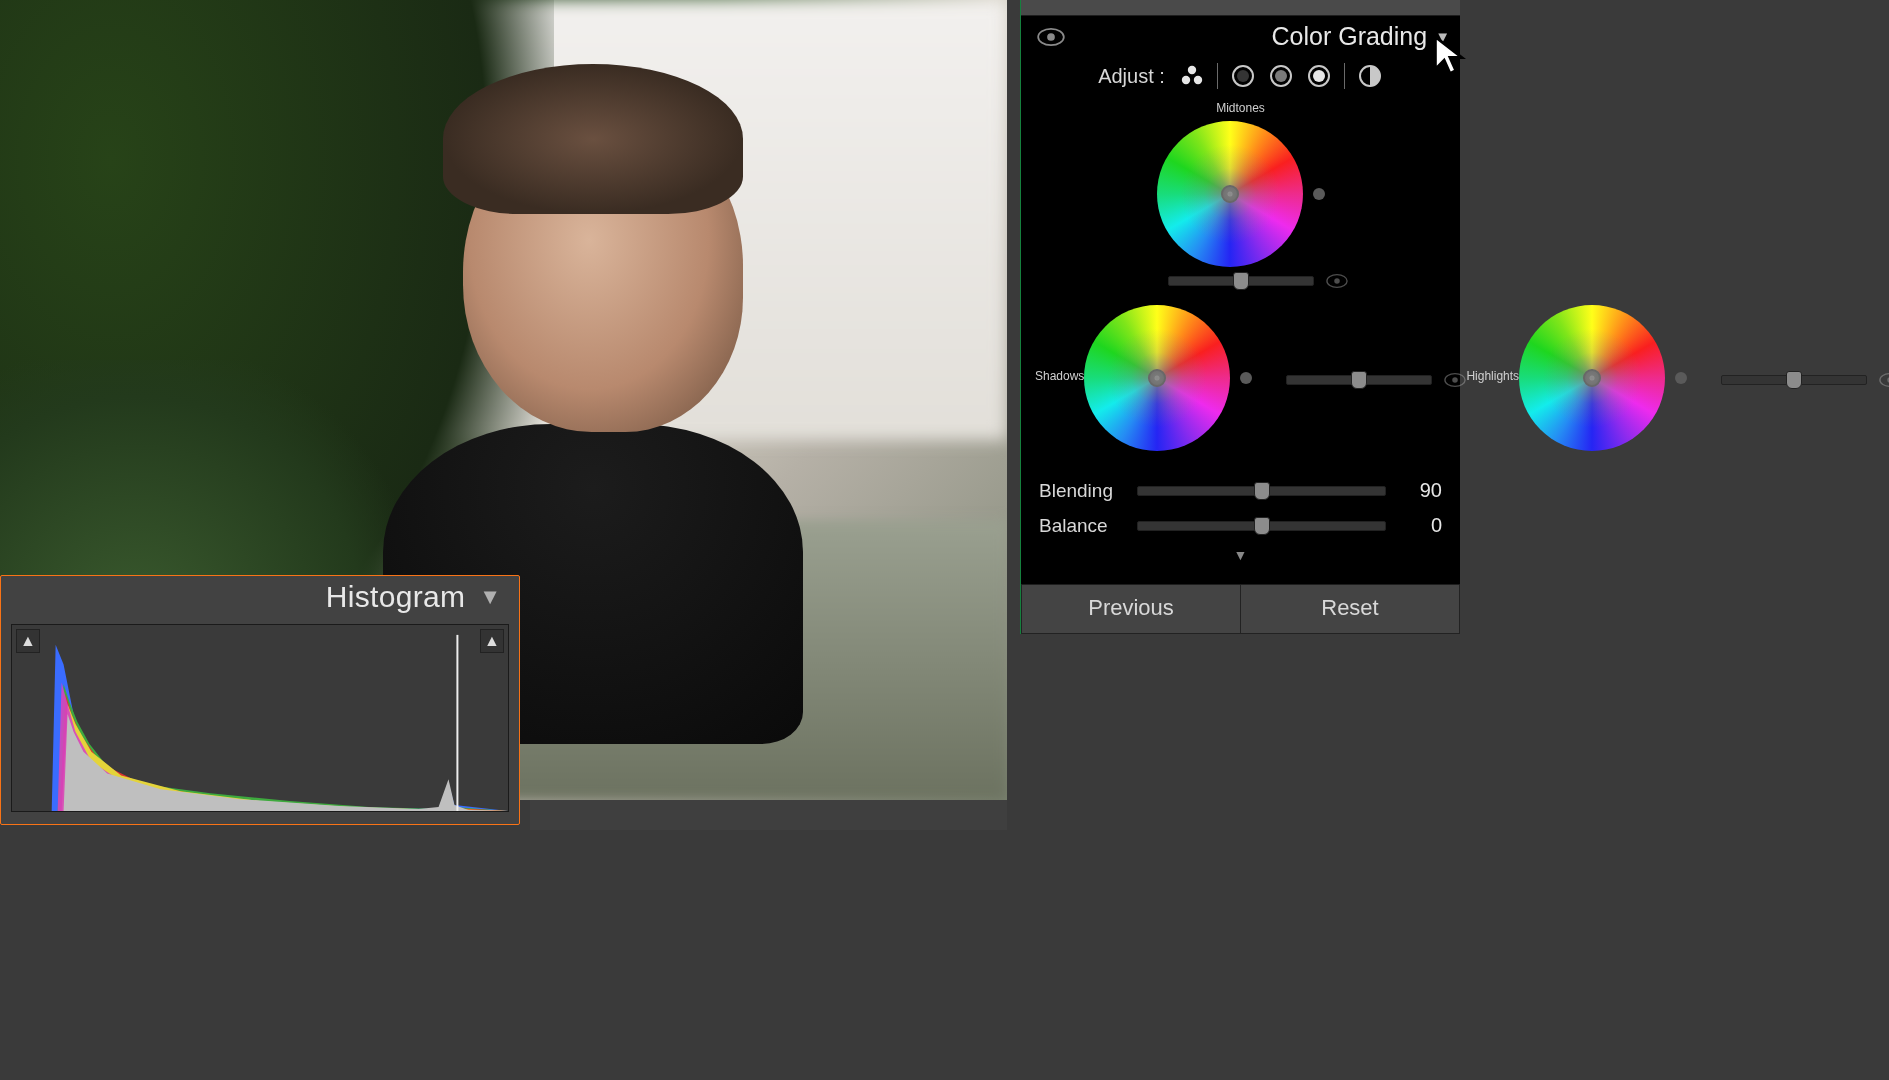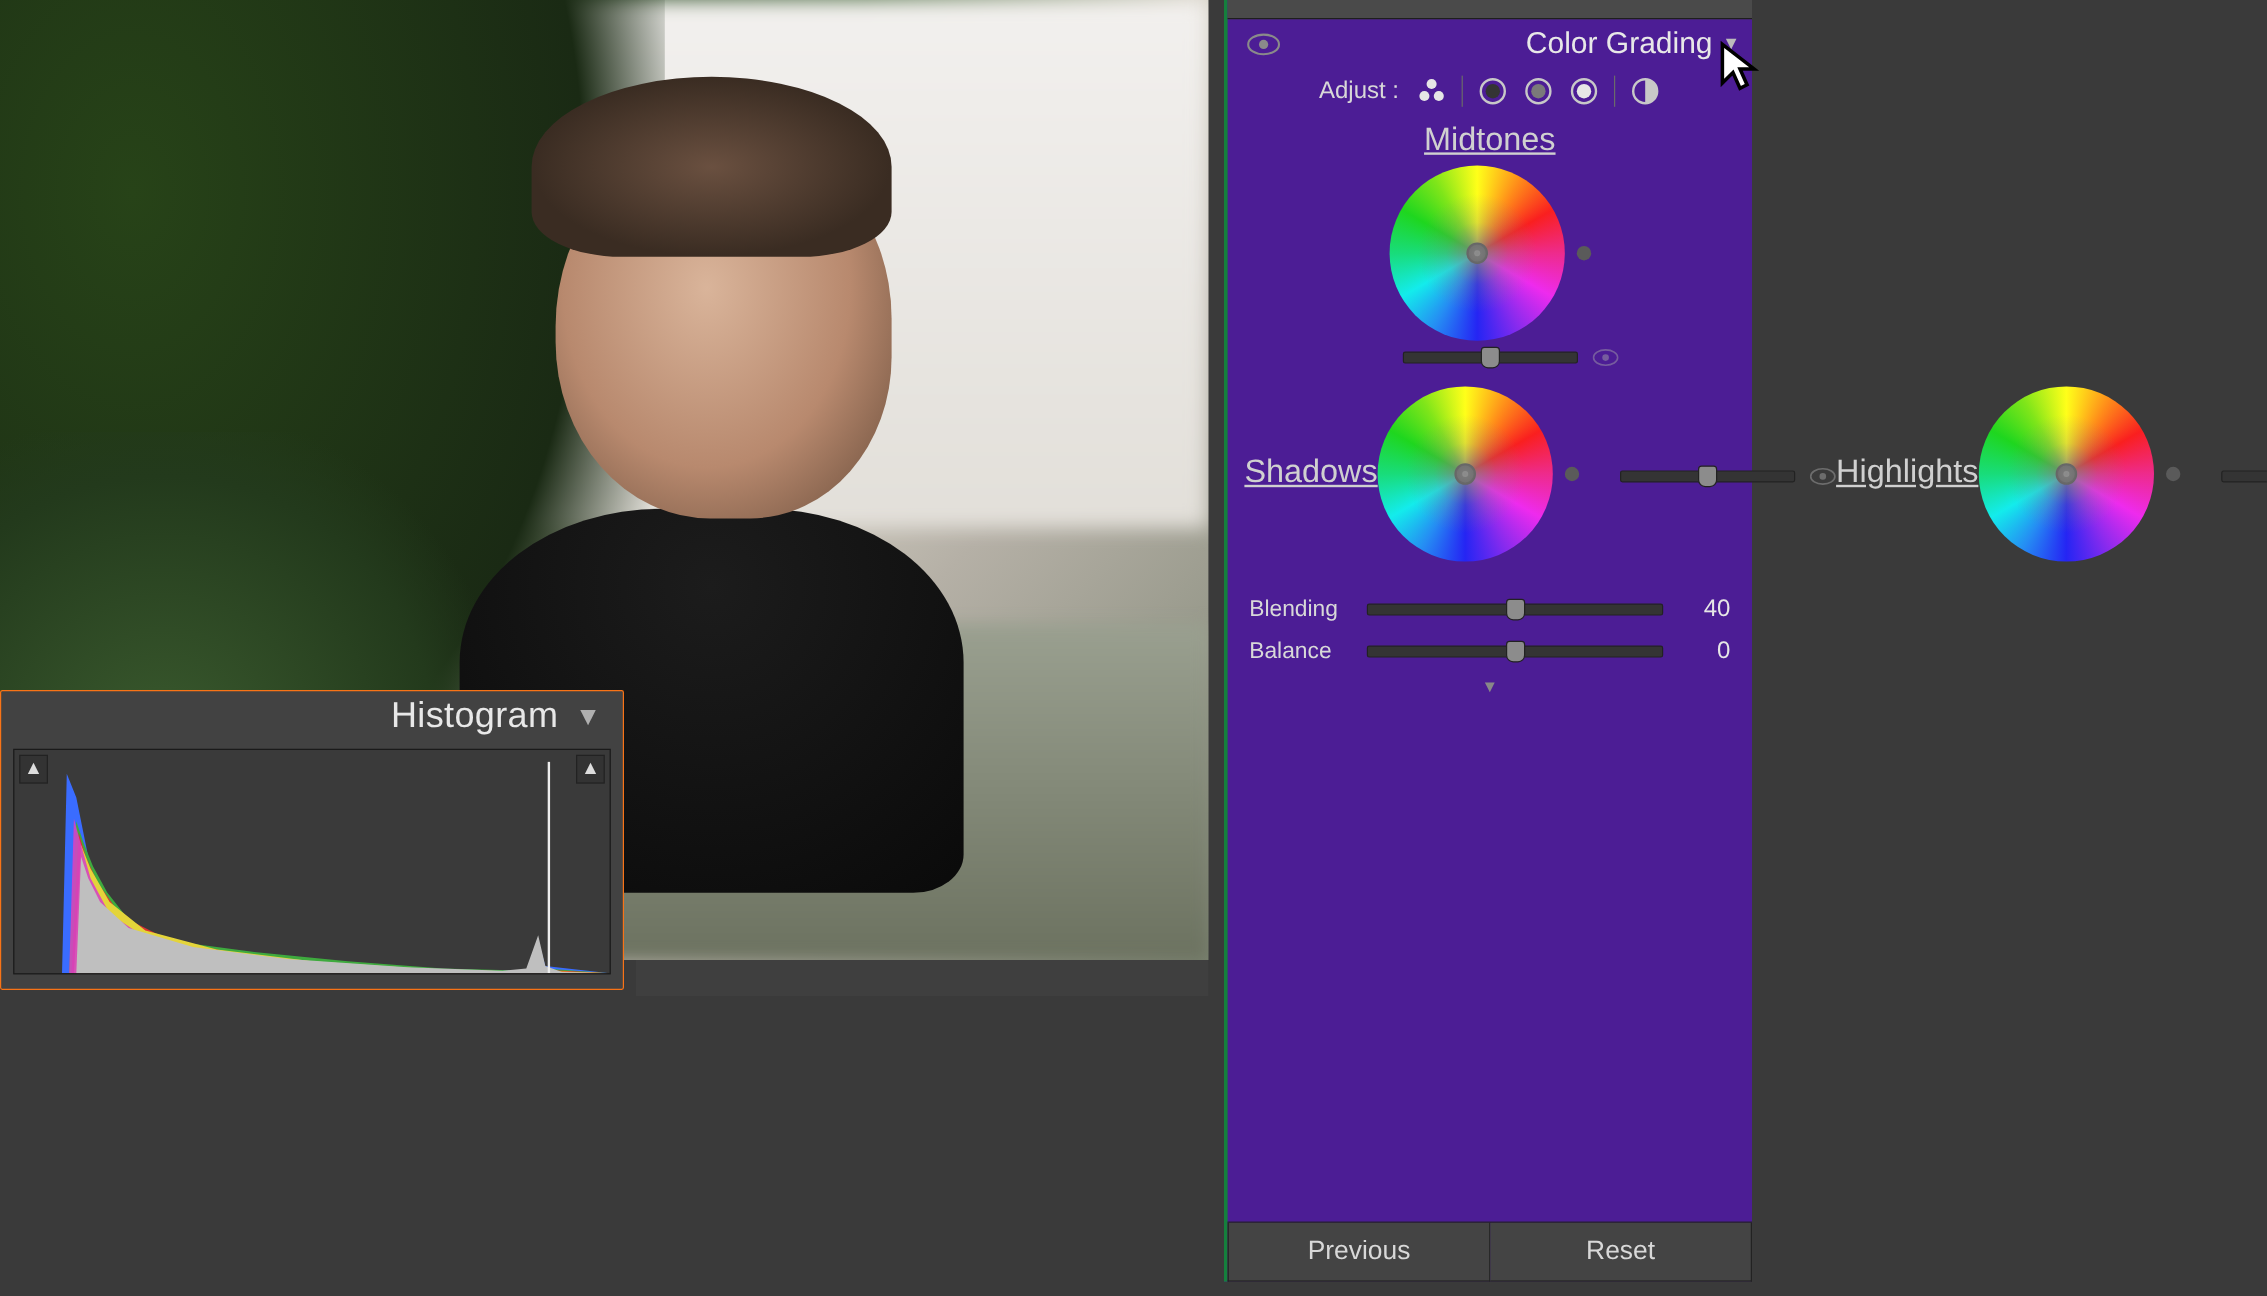--- a/index.html
+++ b/index.html
@@ -75,23 +75,23 @@
   }
   .clip-tri.left  { left: 4px; }
   .clip-tri.right { right: 4px; }
 
   .hist-svg { position:absolute; left:0; bottom:0; width:100%; height:100%; }
 
   
   .right-panel {
     position: absolute;
     left: 1020px; top: 0;
-    width: 440px; height: 1068px;
-    background: #4c1d95;
-    border-left: 3px solid #15803d;
+    width: 440px; height: 634px;
+    background: #000000;
+    border-left: 1px solid #15803d;
   }
   .panel-topstrip {
     height: 16px;
     background: #4a4a4a;
     border-bottom: 1px solid #1e1e1e;
   }
 
   .panel-head {
     display: flex; align-items: center; justify-content: space-between;
     padding: 6px 4px 6px 16px;
@@ -117,21 +117,21 @@
   }
   .adjust-label { font-size: 20px; color: #d8d8d8; margin-right: 2px;}
   .adjust-sep   { width:1px; height:26px; background:#6a6a6a; }
   .adjust-btn   { width:26px; height:26px; display:flex; align-items:center; justify-content:center; cursor:pointer; }
   .adjust-btn svg { display:block; }
 
   .wheel-section {
     text-align: center;
     padding-bottom: 8px;
   }
-  .wheel-label { font-size: 27px; color: #d0d0d0; padding: 2px 0 6px 0; display:block;text-decoration:underline;}
+  .wheel-label { font-size: 12px; color: #d0d0d0; padding: 2px 0 6px 0; display:block;}
   .wheel-row {
     display:flex; align-items:center; justify-content:center;
     gap: 10px;
   }
   .wheel {
     position: relative;
     border-radius: 50%;
     background: conic-gradient(
       hsl(60 100% 55%), hsl(30 100% 55%), hsl(0 95% 55%),
       hsl(330 85% 55%), hsl(300 85% 55%), hsl(270 85% 55%),
@@ -378,21 +378,21 @@
       </div>
     </div>
   </div>
 
   <div class="blend-rows">
     <div class="brow">
       <span class="blabel">Blending</span>
       <div class="hslider bslider">
         <div class="thumb" style="left: calc(50% - 8px);"></div>
       </div>
-      <span class="bval">40</span>
+      <span class="bval">90</span>
     </div>
     <div class="brow">
       <span class="blabel">Balance</span>
       <div class="hslider bslider">
         <div class="thumb" style="left: calc(50% - 8px);"></div>
       </div>
       <span class="bval">0</span>
     </div>
   </div>
 

